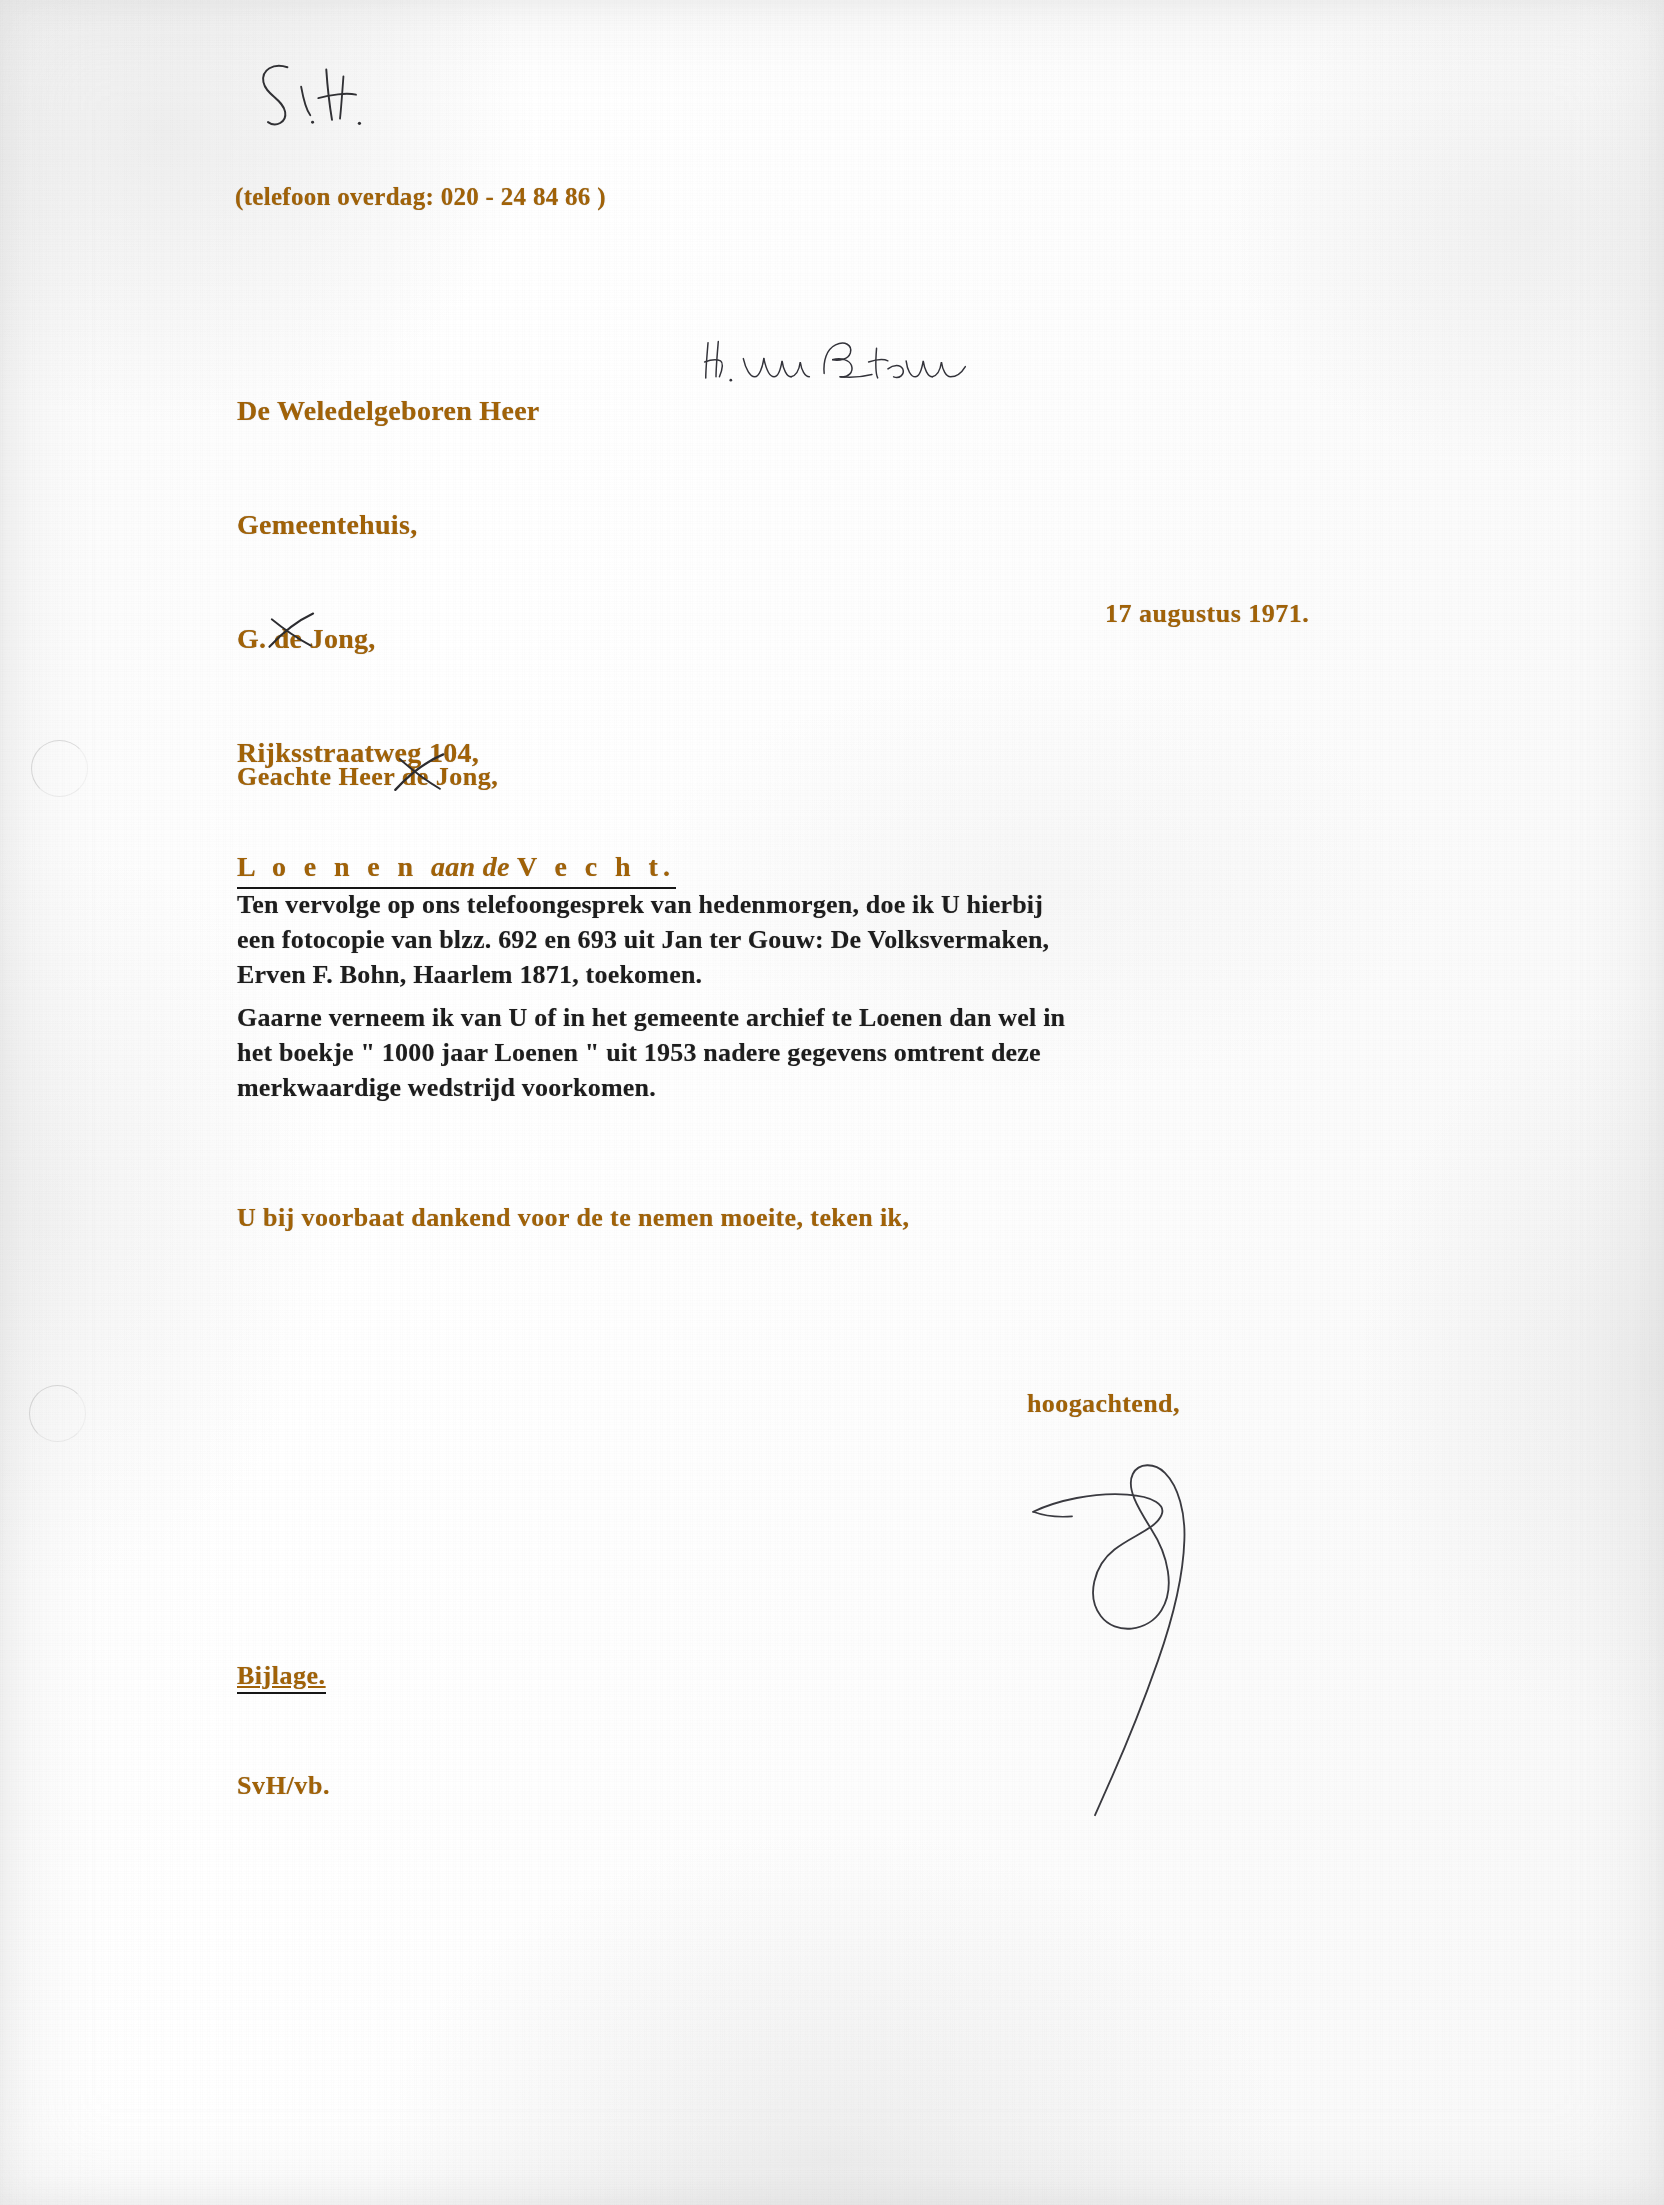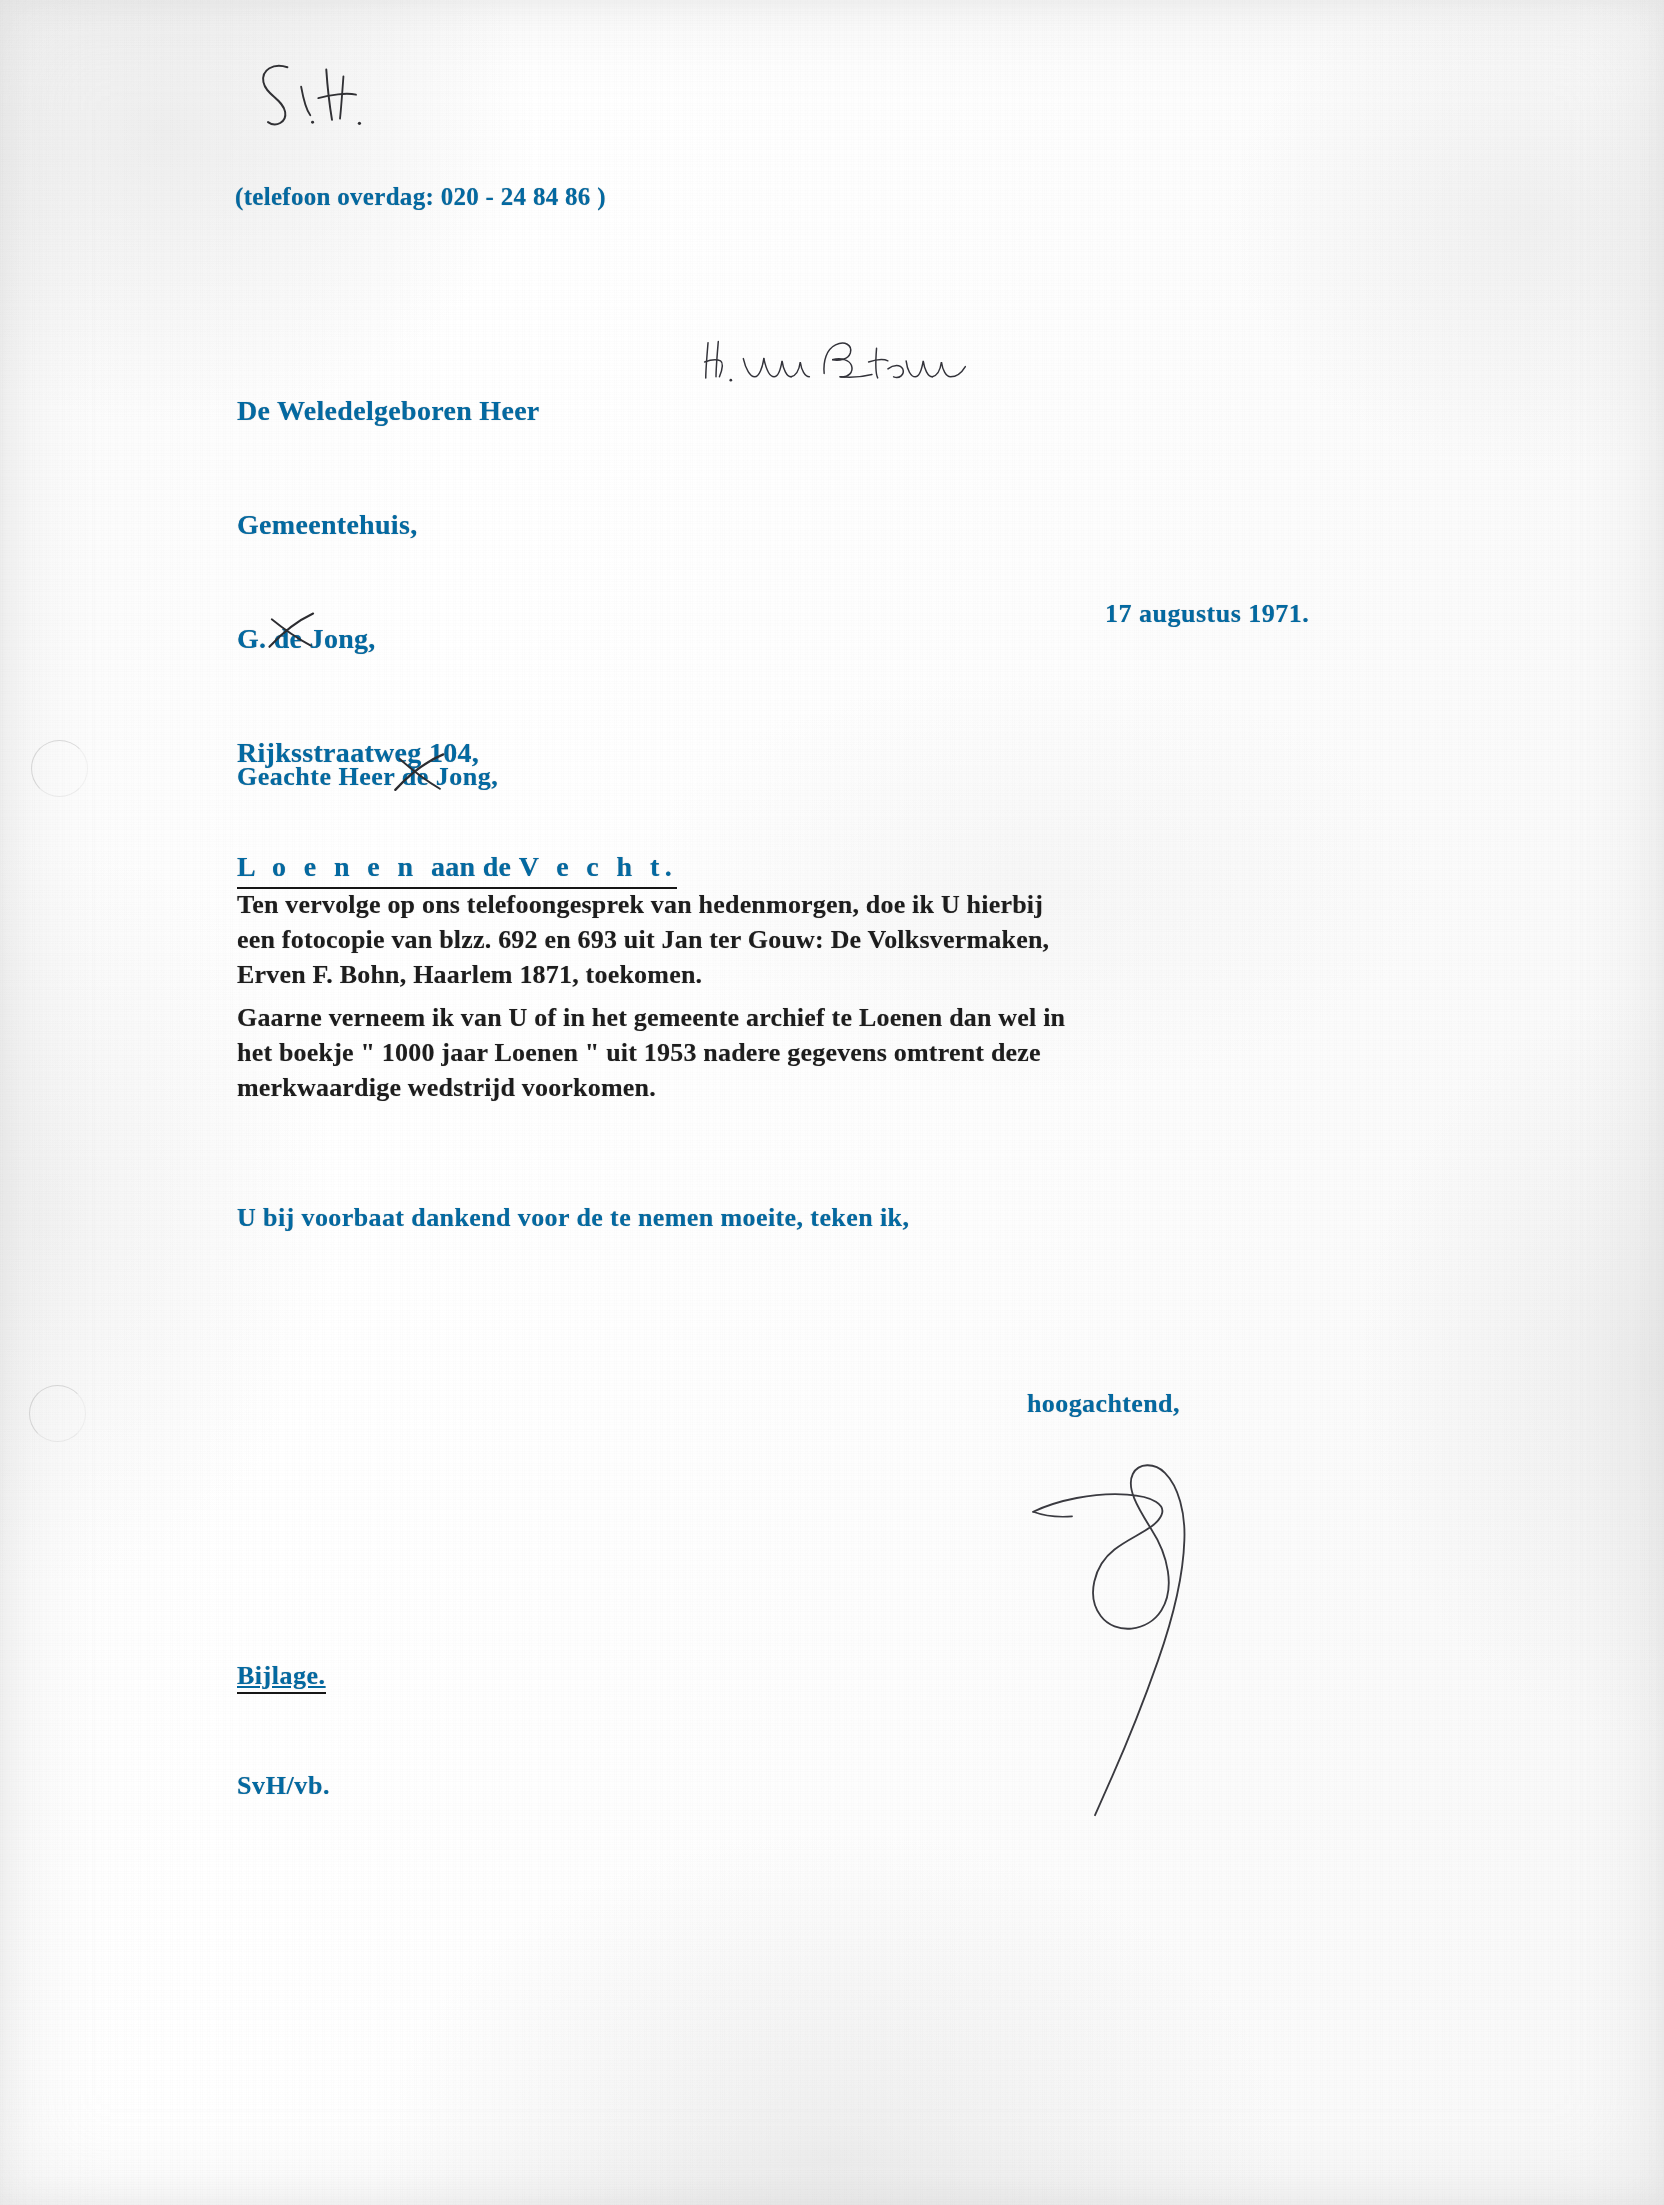--- a/index.html
+++ b/index.html
@@ -58,21 +58,21 @@
     border-bottom-color: rgba(150,150,150,0.16);
   }
   .punch-1 { left: 31px; top: 740px; }
   .punch-2 { left: 29px; top: 1385px; }
 
   
   .typed {
     position: absolute;
     font-family: "Liberation Serif", "DejaVu Serif", serif;
     font-weight: 700;
-    color: #0369a1;
+    color: #a16207;
     white-space: pre;
     letter-spacing: 0.2px;
     text-shadow: 0 0 0.9px rgba(60,60,60,0.45);
   }
 
   .hdr-phone {
     left: 235px; top: 183px;
     font-size: 25px;
     letter-spacing: 0.3px;
   }
@@ -82,21 +82,21 @@
     font-size: 28px;
     line-height: 38px;
     letter-spacing: 0.3px;
   }
   .addr .city {
     letter-spacing: 5.4px;
     border-bottom: 2.9px solid #161616;
     padding-bottom: 1.1px;
     display: inline-block;
   }
-  .addr .city .tight { letter-spacing: 0.3px; }
+  .addr .city .tight { letter-spacing: 0.3px; font-style: italic; }
   .strike {
     position: relative;
     display: inline-block;
   }
 
   .date-line {
     left: 1105px; top: 599px;
     font-size: 26px;
     letter-spacing: 0.5px;
   }

